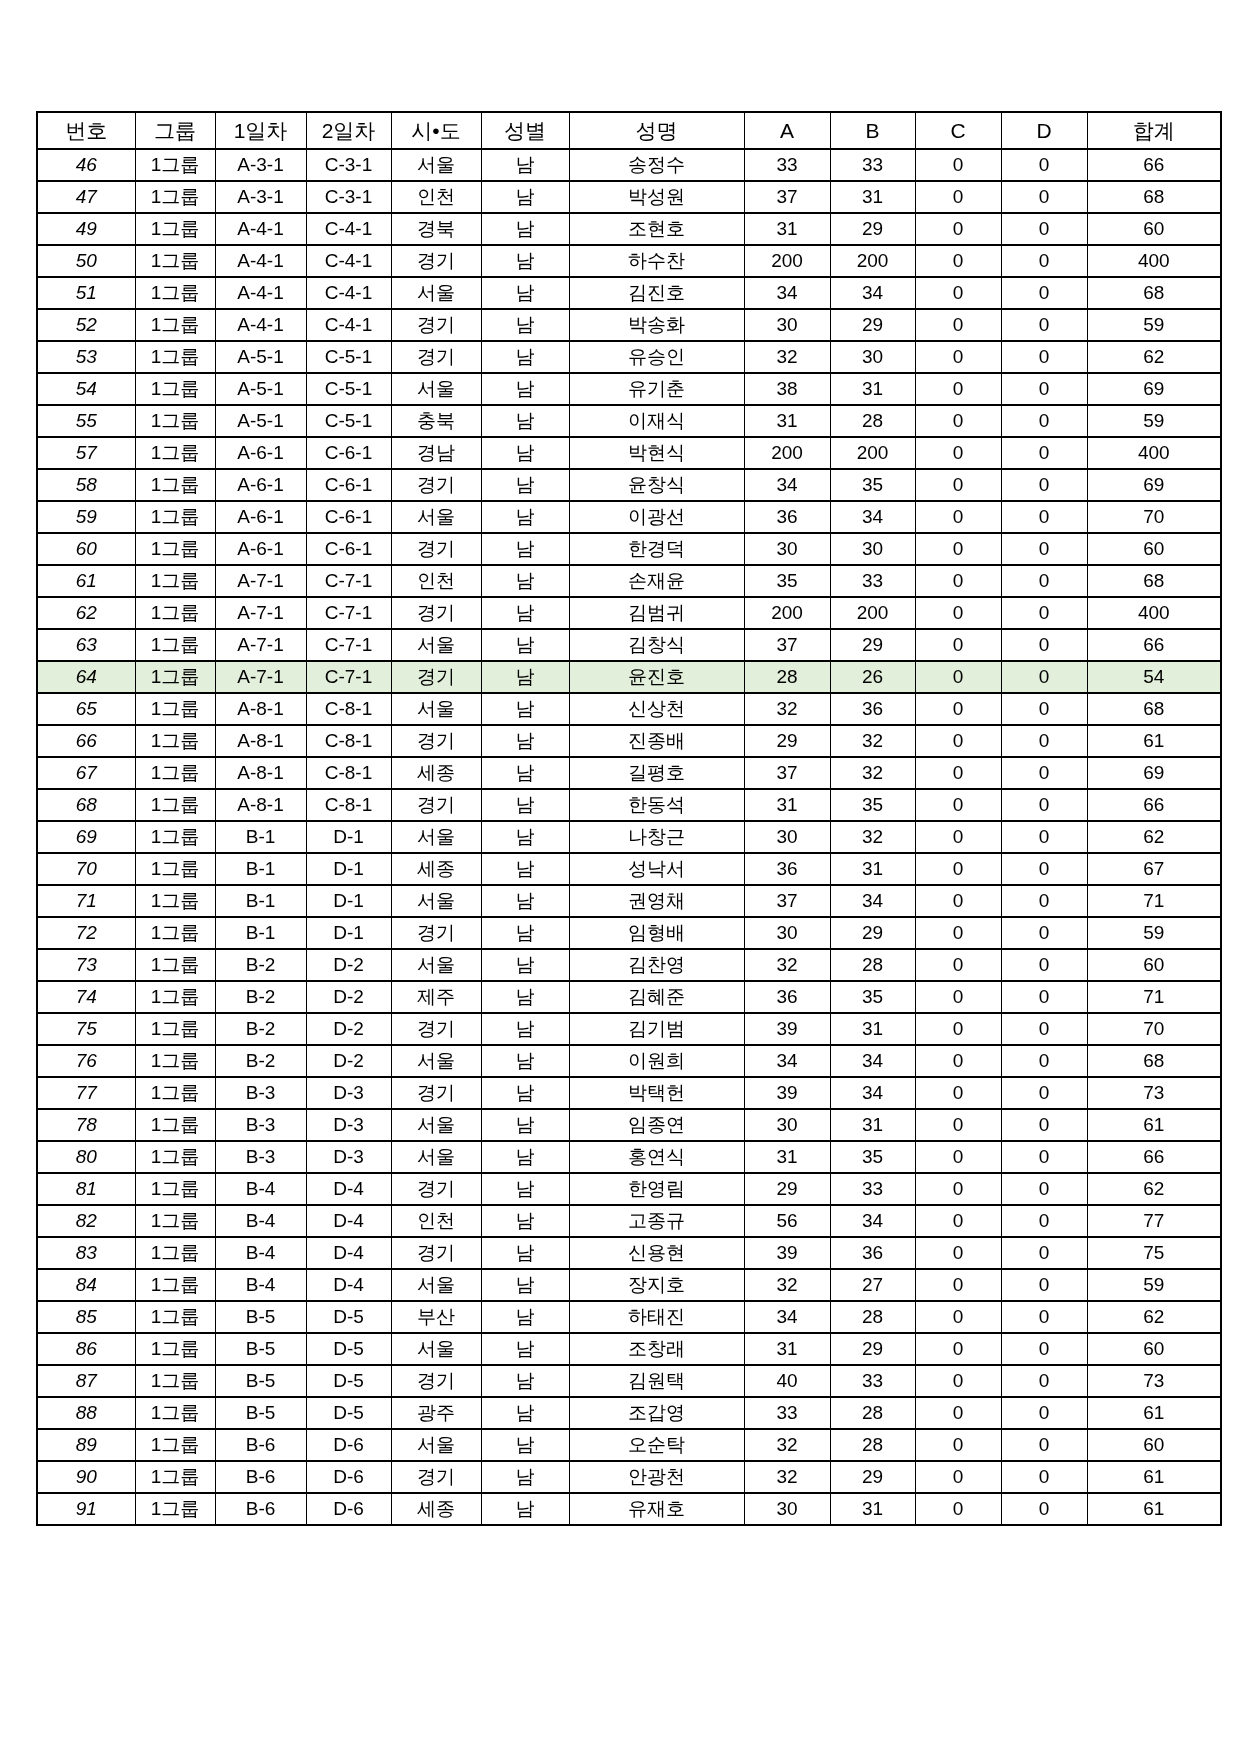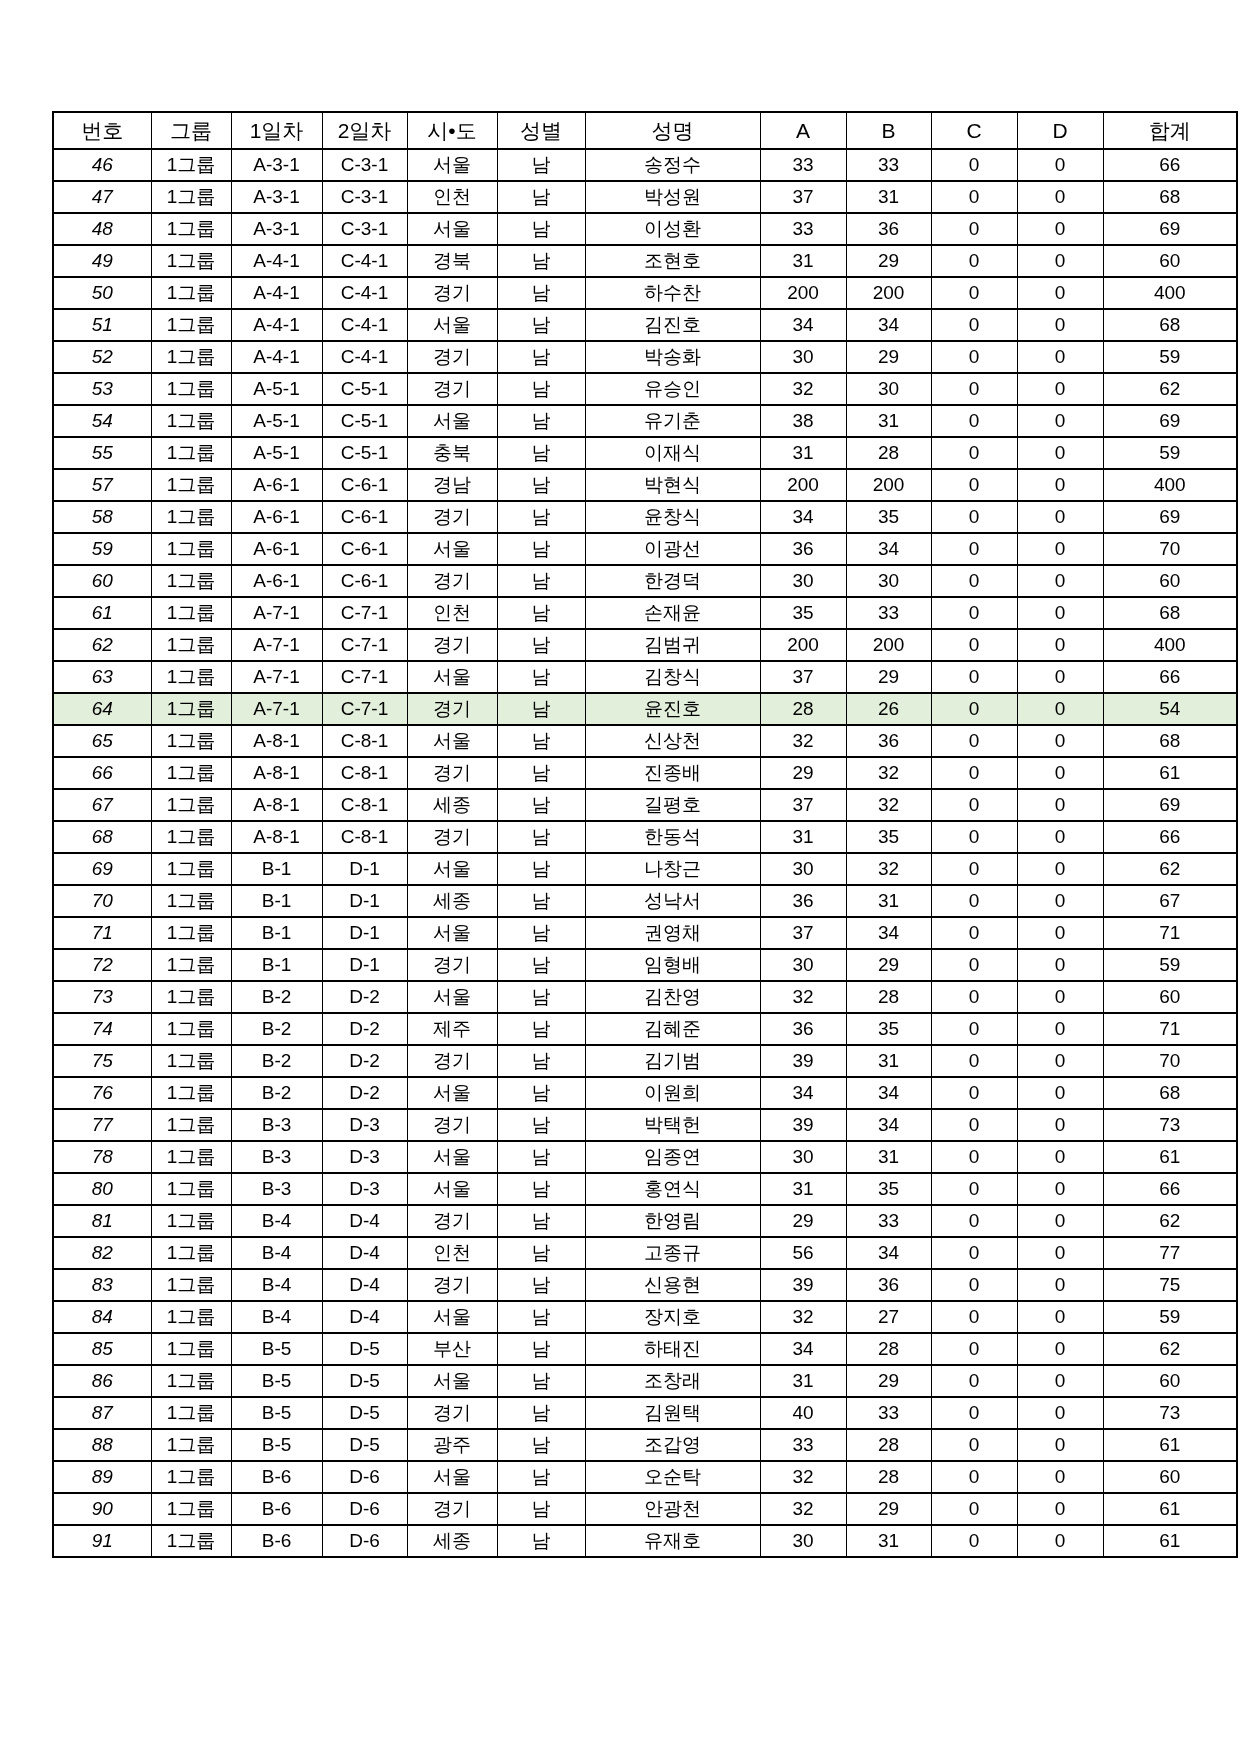--- a/index.html
+++ b/index.html
@@ -11,21 +11,21 @@
     position: relative;
     width: 1240px;
     height: 1753px;
     background: #ffffff;
     font-family: "Liberation Sans", "DejaVu Sans", sans-serif;
     color: #000000;
     overflow: hidden;
   }
   table.score-table {
     position: absolute;
-    left: 52px;
+    left: 36px;
     top: 111px;
     width: 1184px;
     border-collapse: collapse;
     table-layout: fixed;
     border: 2px solid #000000;
     padding-left: 18px;
   }
   table.score-table th,
   table.score-table td {
     border-left: 1px solid #000000;
@@ -114,34 +114,20 @@
           <td class="col-region">인천</td>
           <td class="col-gender">남</td>
           <td class="col-name">박성원</td>
           <td class="col-a">37</td>
           <td class="col-b">31</td>
           <td class="col-c">0</td>
           <td class="col-d">0</td>
           <td class="col-total">68</td>
         </tr>
         <tr>
-          <td class="col-no">48</td>
-          <td class="col-group">1그룹</td>
-          <td class="col-day1">A-3-1</td>
-          <td class="col-day2">C-3-1</td>
-          <td class="col-region">서울</td>
-          <td class="col-gender">남</td>
-          <td class="col-name">이성환</td>
-          <td class="col-a">33</td>
-          <td class="col-b">36</td>
-          <td class="col-c">0</td>
-          <td class="col-d">0</td>
-          <td class="col-total">69</td>
-        </tr>
-        <tr>
           <td class="col-no">49</td>
           <td class="col-group">1그룹</td>
           <td class="col-day1">A-4-1</td>
           <td class="col-day2">C-4-1</td>
           <td class="col-region">경북</td>
           <td class="col-gender">남</td>
           <td class="col-name">조현호</td>
           <td class="col-a">31</td>
           <td class="col-b">29</td>
           <td class="col-c">0</td>

